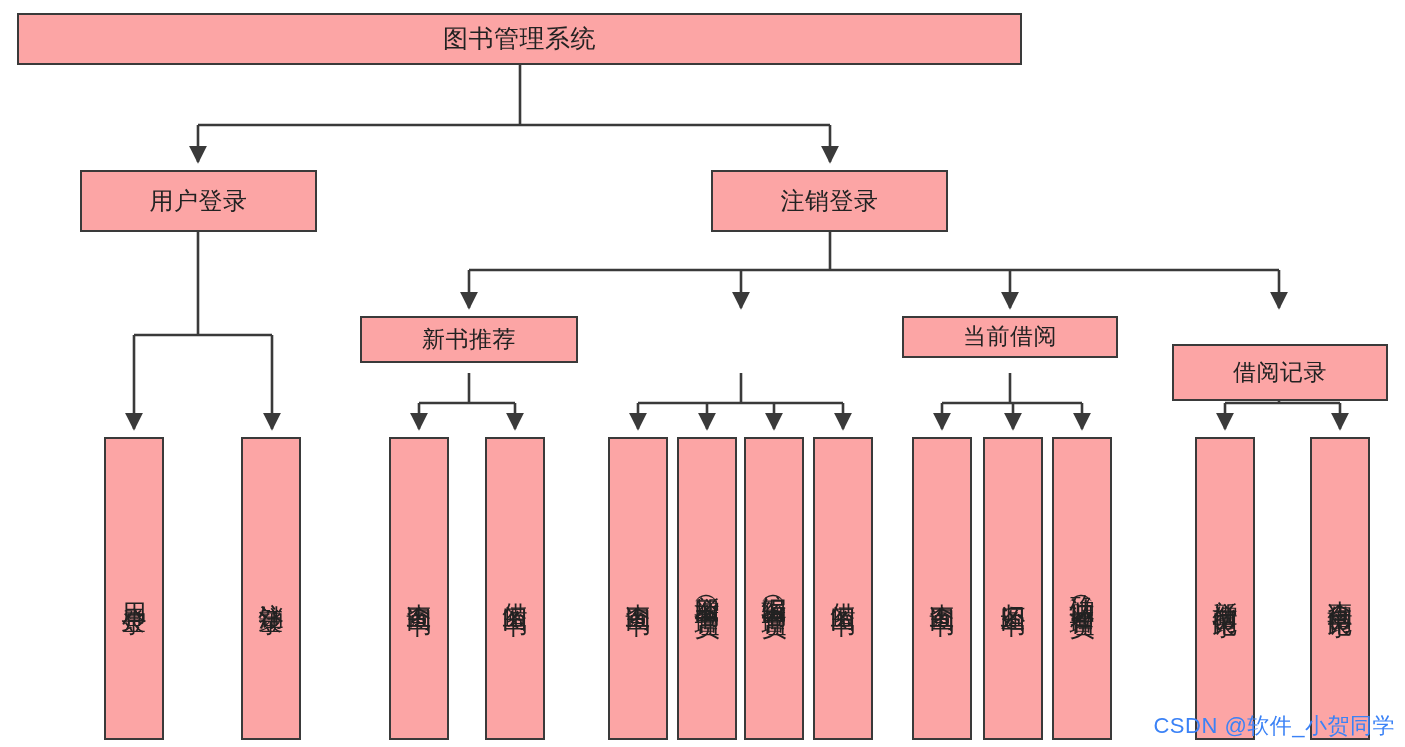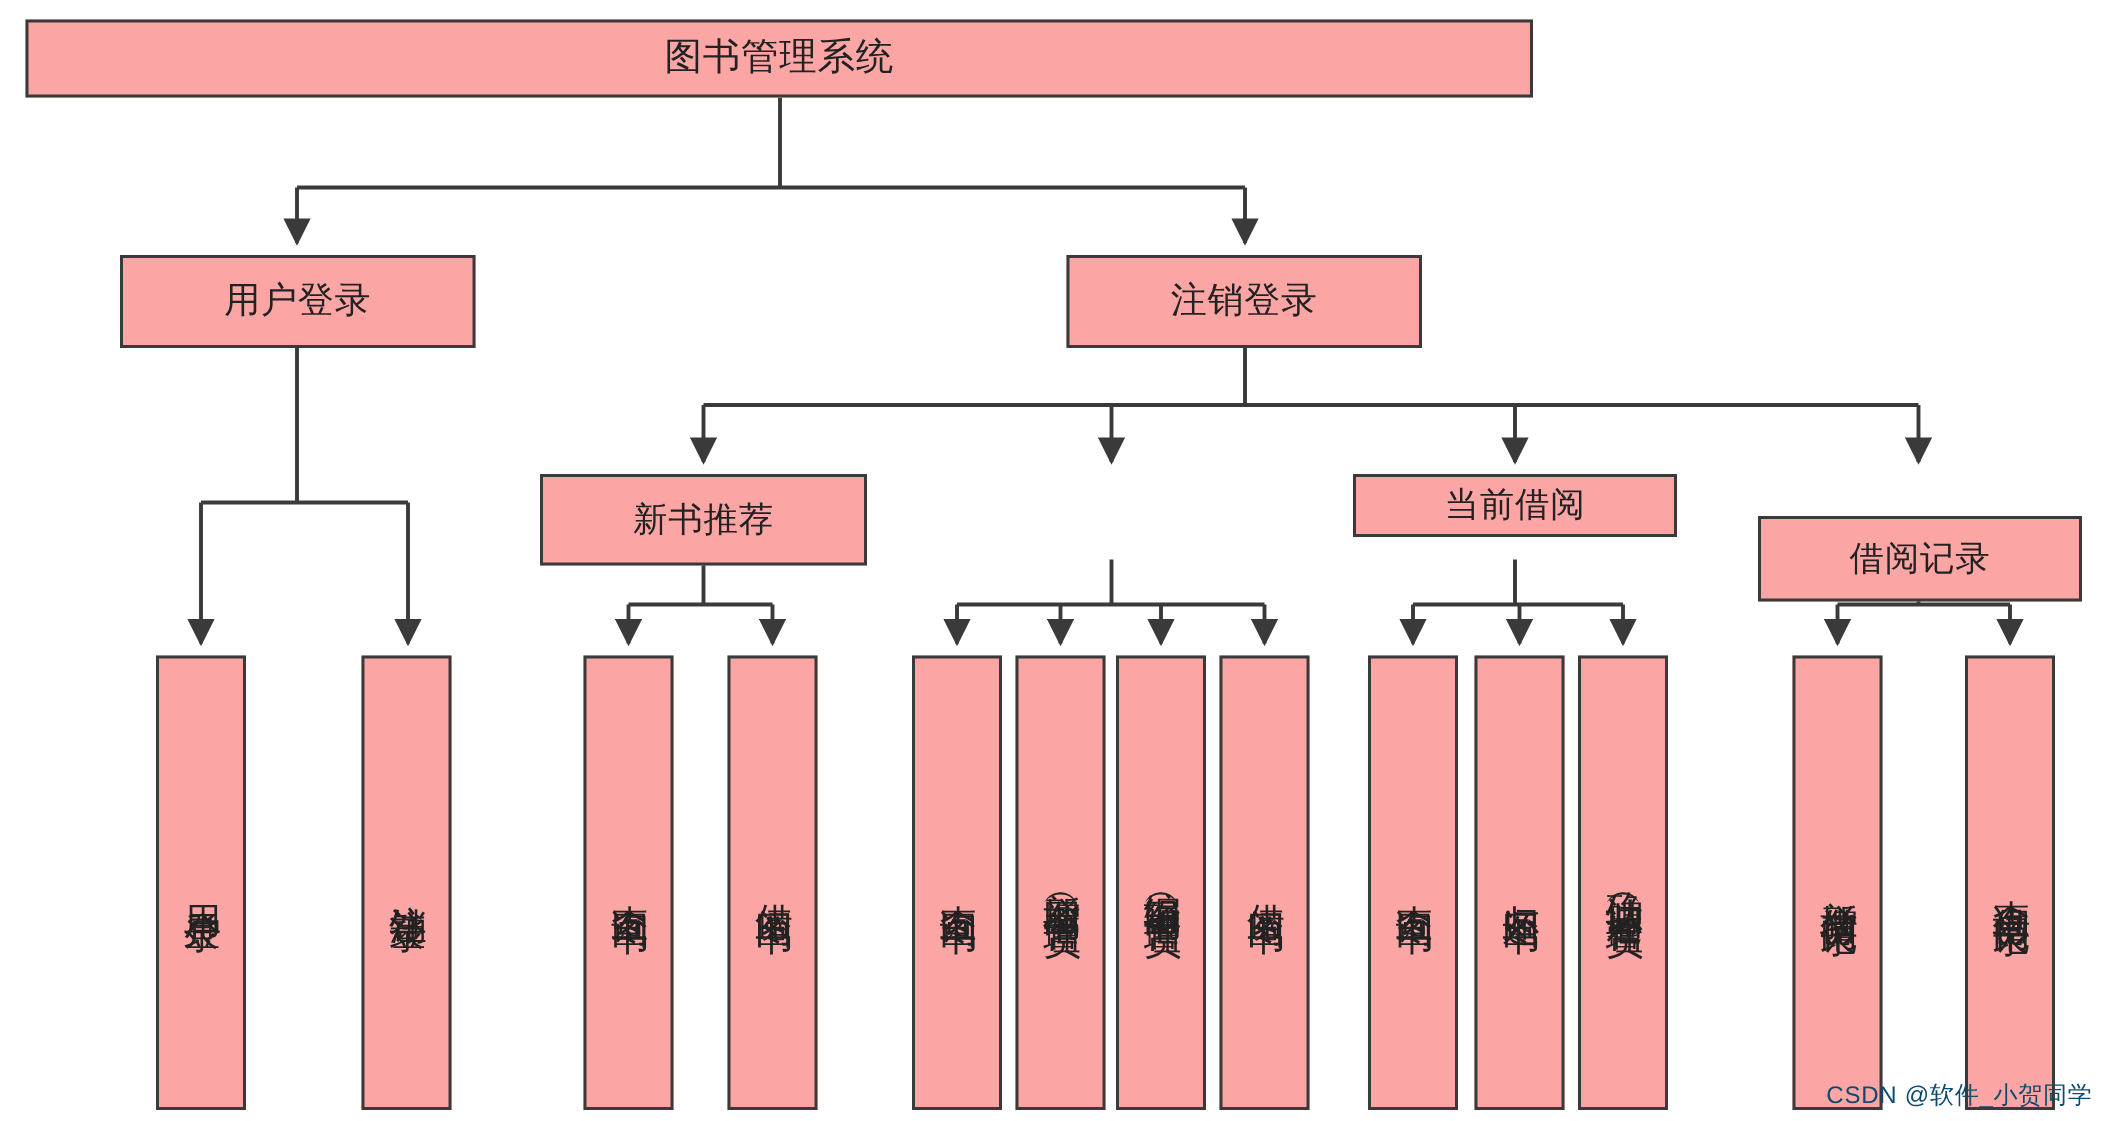--- a/index.html
+++ b/index.html
@@ -59,22 +59,22 @@
   }
   .node.root .label   { font-size: 25px; }
   .node.lvl2 .label   { font-size: 24px; }
   .node.lvl3 .label   { font-size: 23px; }
   .node.v .label      { font-size: 25px; }
 
   .watermark {
     position: absolute;
     right: 10px;
     bottom: 6px;
-    font-size: 16px;
-    color: #0c4a6e;
+    font-size: 22px;
+    color: #3b82f6;
     letter-spacing: 0.5px;
     white-space: nowrap;
   }
 </style>
 </head>
 <body>
 
 <div id="diagram-root">
 
   <svg class="connectors" viewBox="0 0 1405 747" xmlns="http://www.w3.org/2000/svg">
@@ -131,21 +131,21 @@
     <span class="label">图书管理系统</span>
   </div>
 
   <div class="node h lvl2" style="left: 80px; top: 170px; width: 237px; height: 62px;">
     <span class="label">用户登录</span>
   </div>
   <div class="node h lvl2" style="left: 711px; top: 170px; width: 237px; height: 62px;">
     <span class="label">注销登录</span>
   </div>
 
-  <div class="node h lvl3" style="left: 360px; top: 316px; width: 218px; height: 61px;">
+  <div class="node h lvl3" style="left: 360px; top: 316px; width: 218px; height: 47px;">
     <span class="label">新书推荐</span>
   </div>
   <div class="node h lvl3" style="left: 902px; top: 316px; width: 216px; height: 42px;">
     <span class="label">当前借阅</span>
   </div>
   <div class="node h lvl3" style="left: 1172px; top: 316px; width: 216px; height: 57px; margin-top: 28px;">
     <span class="label">借阅记录</span>
   </div>
 
   <div class="node v" style="left: 104px; top: 437px; width: 60px; height: 303px;">

